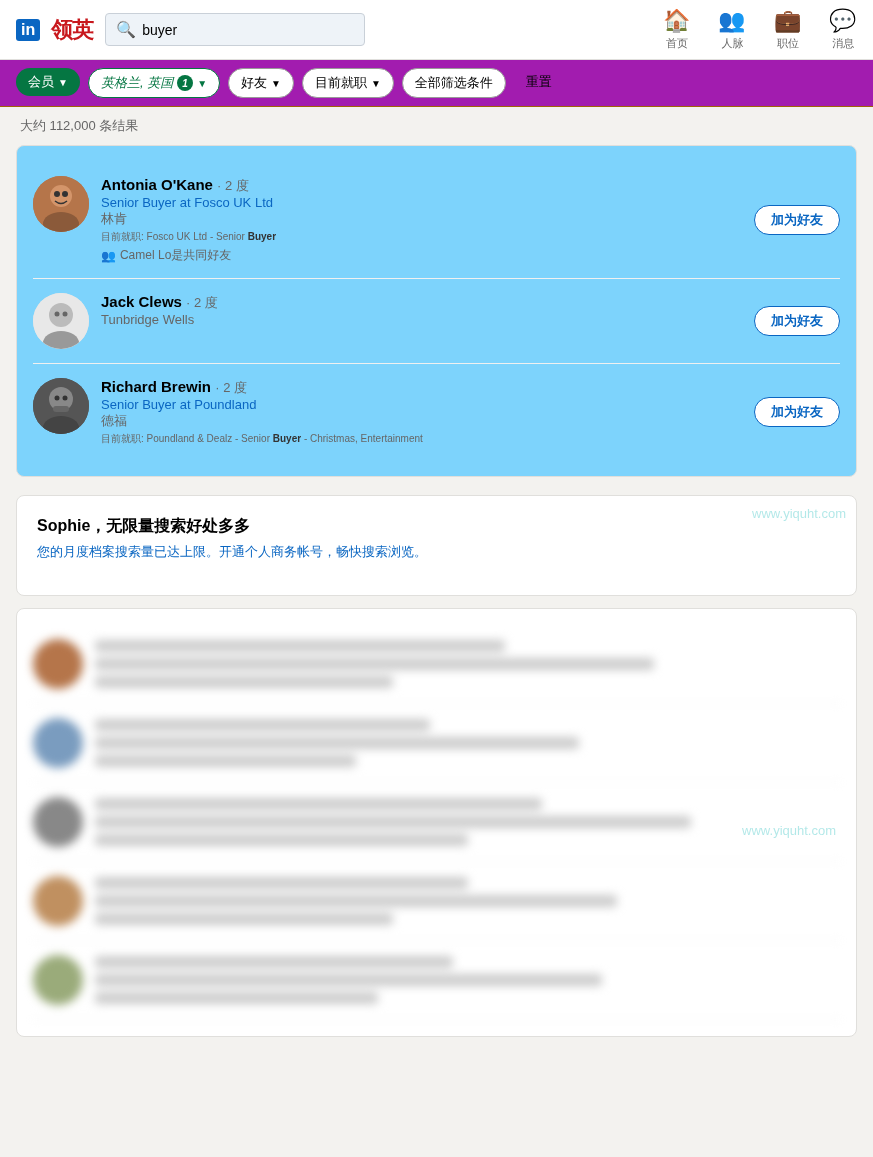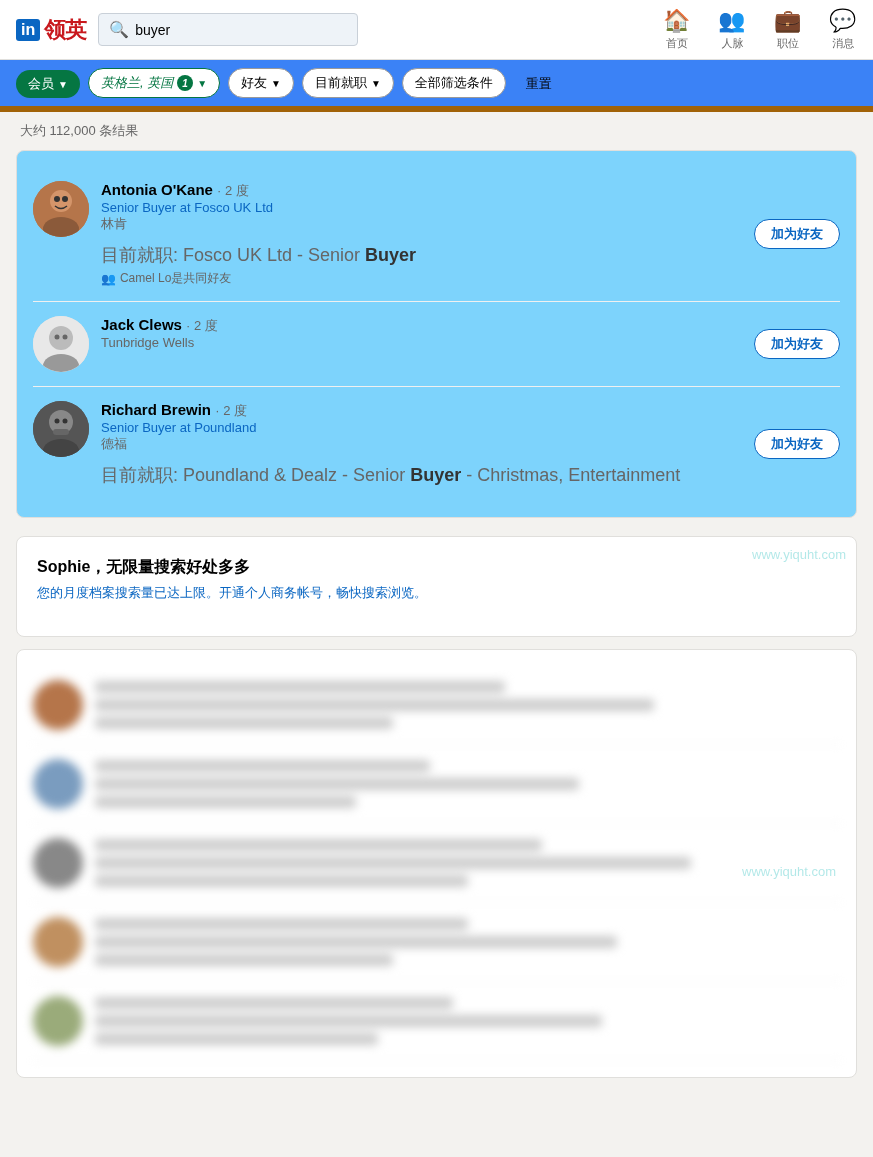--- a/index.html
+++ b/index.html
@@ -15,21 +15,21 @@
       background: #fff;
       border-bottom: 1px solid #e0dfdc;
       padding: 8px 16px;
       display: flex;
       align-items: center;
       gap: 12px;
     }
     .logo {
       display: flex;
       align-items: center;
-      gap: 4px;
+      gap: 11px;
     }
     .logo-in {
       background: #0a66c2;
       color: #fff;
       font-weight: 900;
       font-size: 16px;
       padding: 2px 5px;
       border-radius: 3px;
     }
     .logo-text {
@@ -74,25 +74,25 @@
       font-size: 11px;
       gap: 2px;
     }
     .nav-item .nav-icon {
       font-size: 22px;
       color: #555;
     }
 
     
     .filter-bar {
-      background: #3b82f6;
-      border-bottom: 6px solid #a16207;
+      background: #a21caf;
+      border-bottom: 1px solid #a16207;
       padding: 8px 16px;
       display: flex;
-      align-items: flex-end;
+      align-items: flex-start;
       gap: 8px;
       flex-wrap: wrap;
     }
     .filter-btn {
       border: none;
       border-radius: 16px;
       padding: 5px 12px;
       font-size: 13px;
       cursor: pointer;
       display: flex;
@@ -198,23 +198,23 @@
     }
     .person-title {
       font-size: 13px;
       color: #0a66c2;
     }
     .person-location {
       font-size: 13px;
       color: #666;
     }
     .person-current {
-      font-size: 18px;
-      color: #666;
-      margin-top: 10px;
+      font-size: 10px;
+      color: #666;
+      margin-top: 2px;
     }
     .person-current .bold {
       font-weight: 700;
       color: #333;
     }
     .mutual-friends {
       font-size: 12px;
       color: #666;
       margin-top: 3px;
       display: flex;

